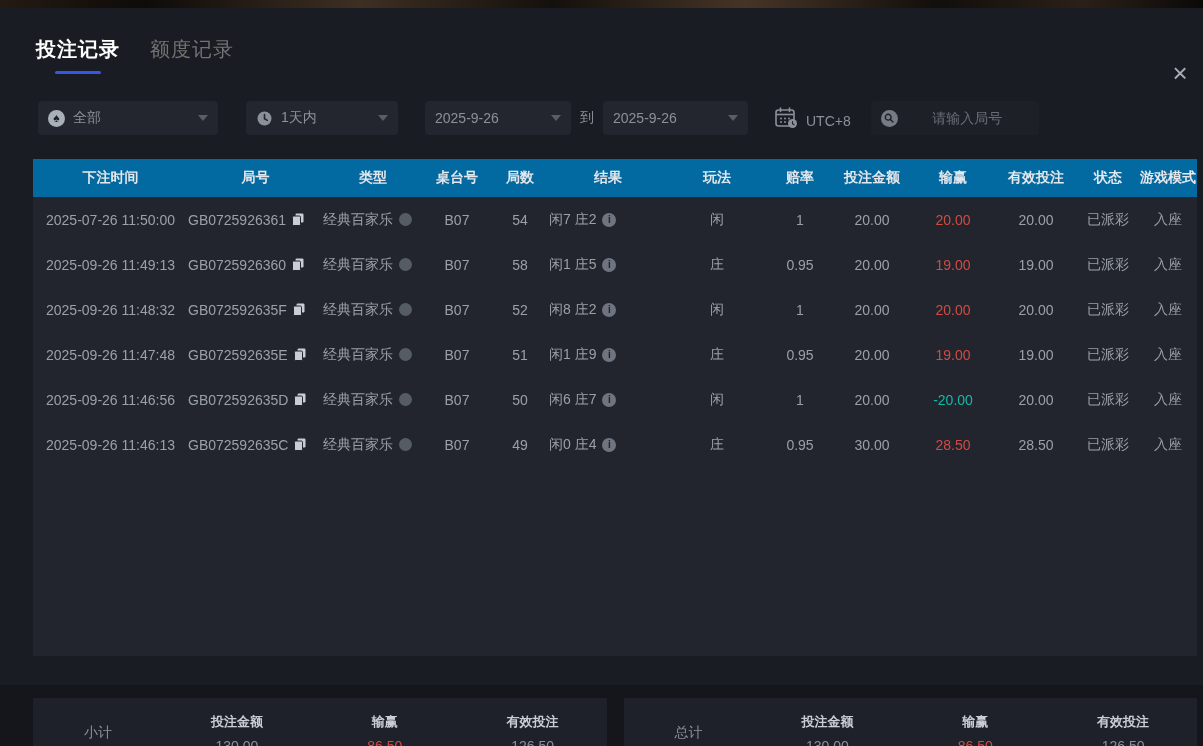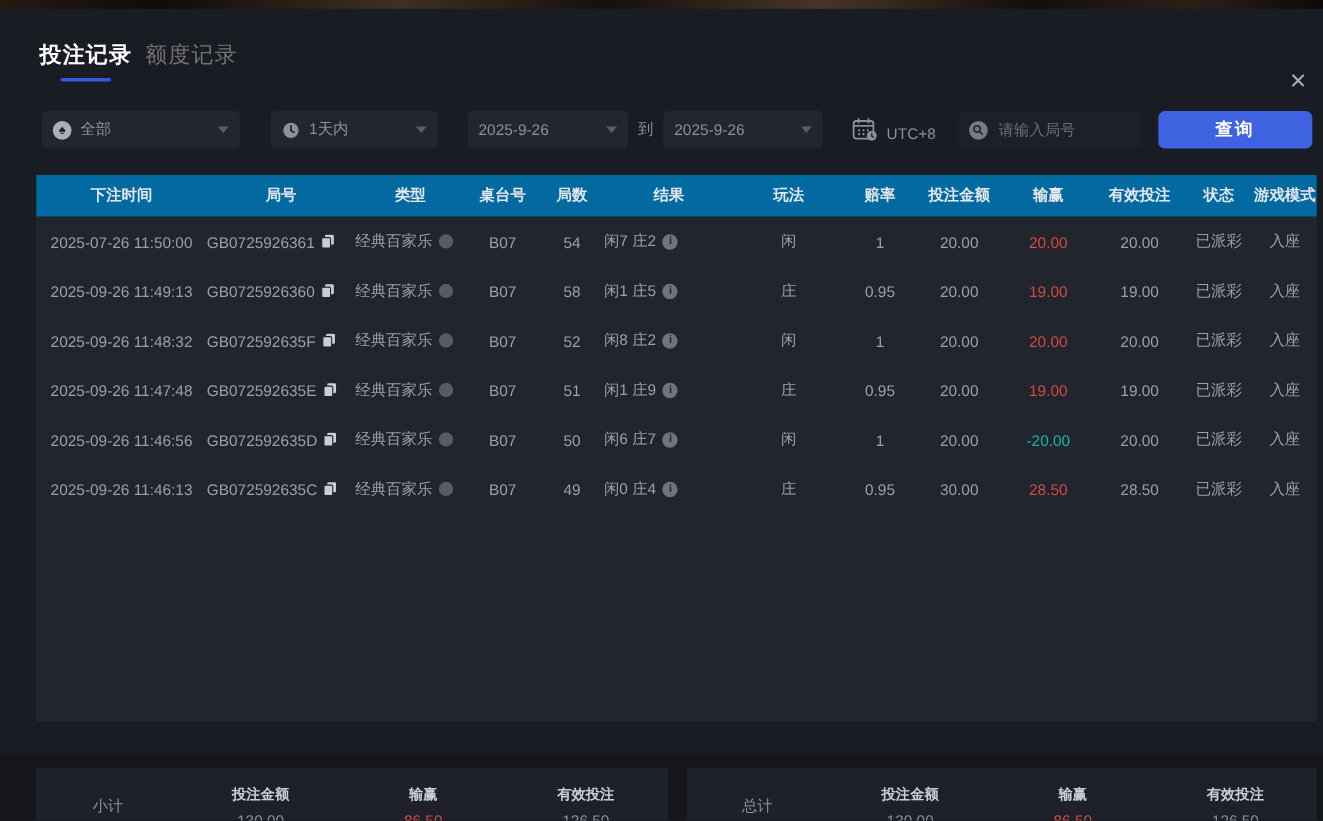--- a/index.html
+++ b/index.html
@@ -14,21 +14,21 @@
     height:8px;width:100%;
     background:linear-gradient(90deg,#241a12 0%,#0e0b09 12%,#3e2f22 30%,#14100c 46%,#463526 62%,#120e0b 78%,#2b2018 90%,#0b0908 100%);
   }
   .modal{position:relative;height:738px;background:#191c22;}
   .close-btn{
     position:absolute;top:22px;right:8px;width:30px;height:30px;
     background:none;border:none;color:#a9aeb6;font-size:26px;line-height:30px;
     cursor:pointer;padding:0;font-family:inherit;
   }
   
-  .tabs{display:flex;gap:12px;margin:28px 0 0 36px;align-items:flex-start;}
+  .tabs{display:flex;gap:30px;margin:28px 0 0 36px;align-items:flex-start;}
   .tab{font-size:20px;color:#737373;cursor:pointer;letter-spacing:1px;}
   .tab.active{color:#ffffff;font-weight:700;}
   .tab.active .underline{display:block;width:46px;height:3px;border-radius:2px;margin:8px auto 0;}
   .tab .underline{display:none;}
   
   .filters{display:flex;align-items:center;margin:27px 0 0 38px;height:34px;}
   .ctrl{
     height:34px;background:#23262e;border-radius:4px;display:flex;align-items:center;
     color:#8b909a;font-size:14px;box-sizing:border-box;padding:0 10px;
   }
@@ -50,21 +50,21 @@
   .round-input{
     width:168px;height:34px;margin-left:20px;background:#1d2027;border-radius:4px;
     display:flex;align-items:center;box-sizing:border-box;padding:0 10px;
   }
   .search-badge{
     width:17px;height:17px;border-radius:50%;background:#767c86;color:#1d2026;
     display:inline-flex;align-items:center;justify-content:center;margin-right:8px;flex:0 0 auto;
   }
   .round-input input{
     flex:1;min-width:0;background:transparent;border:none;outline:none;
-    color:#9aa0aa;font-size:14px;font-family:inherit;
+    color:#9aa0aa;font-size:14px;font-family:inherit;text-align:center;
   }
   .round-input input::placeholder{color:#686e78;}
   .query-btn{
     width:140px;height:34px;margin-left:14px;border:none;border-radius:6px;
     color:#ffffff;font-size:16px;font-weight:700;cursor:pointer;font-family:inherit;
     letter-spacing:2px;
   }
   
   .table{margin:24px 6px 0 33px;}
   .grid{display:grid;grid-template-columns:155px 135px 100px 68px 58px 118px 100px 66px 78px 84px 82px 62px 1fr;}
@@ -163,21 +163,20 @@
     <div class="round-input">
       <span class="search-badge">
         <svg width="10" height="10" viewBox="0 0 10 10">
           <circle cx="4.2" cy="4.2" r="2.9" fill="none" stroke="#1d2026" stroke-width="1.4"></circle>
           <line x1="6.4" y1="6.4" x2="9" y2="9" stroke="#1d2026" stroke-width="1.4" stroke-linecap="round"></line>
         </svg>
       </span>
       <input type="text" placeholder="请输入局号" style="">
     </div>
 
-    <button class="query-btn" style="background:#3f63e0;">查询</button>
   </div>
 
   <div class="table">
     <div class="grid thead">
       <div class="th">下注时间</div>
       <div class="th">局号</div>
       <div class="th">类型</div>
       <div class="th">桌台号</div>
       <div class="th">局数</div>
       <div class="th">结果</div>

